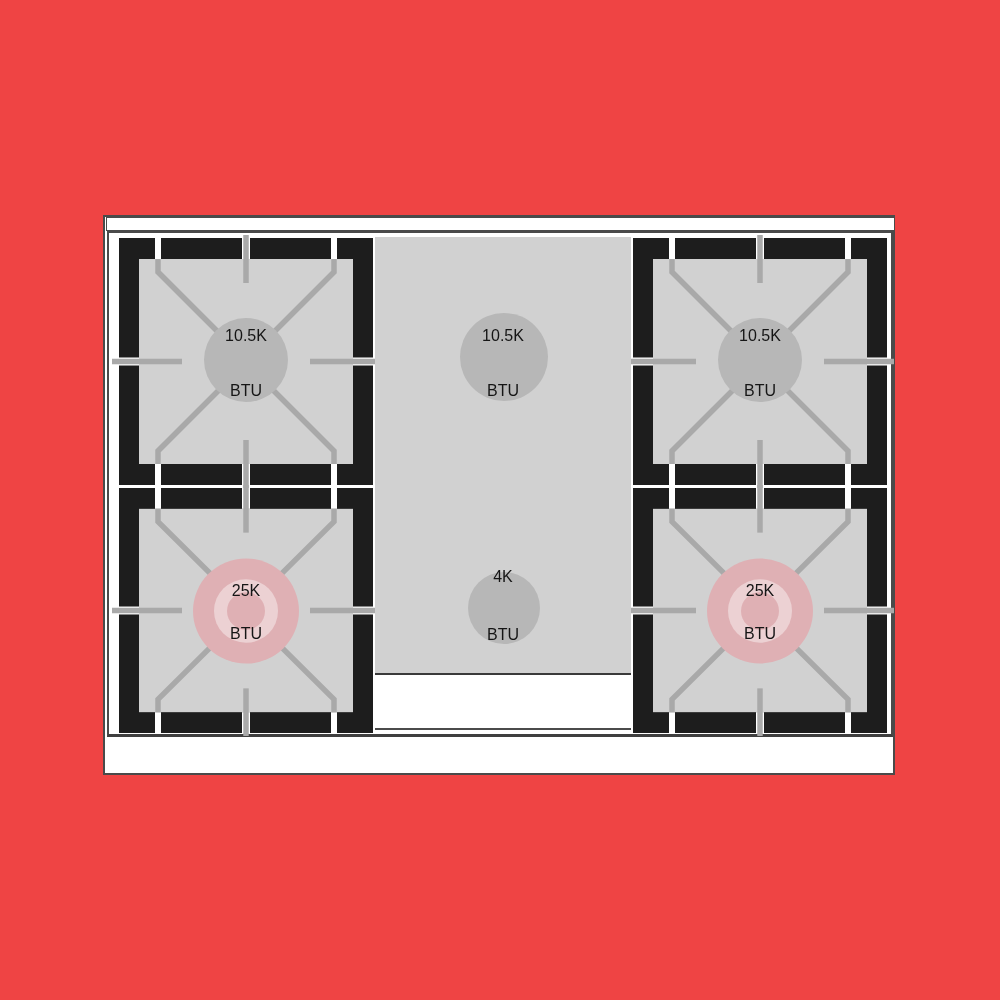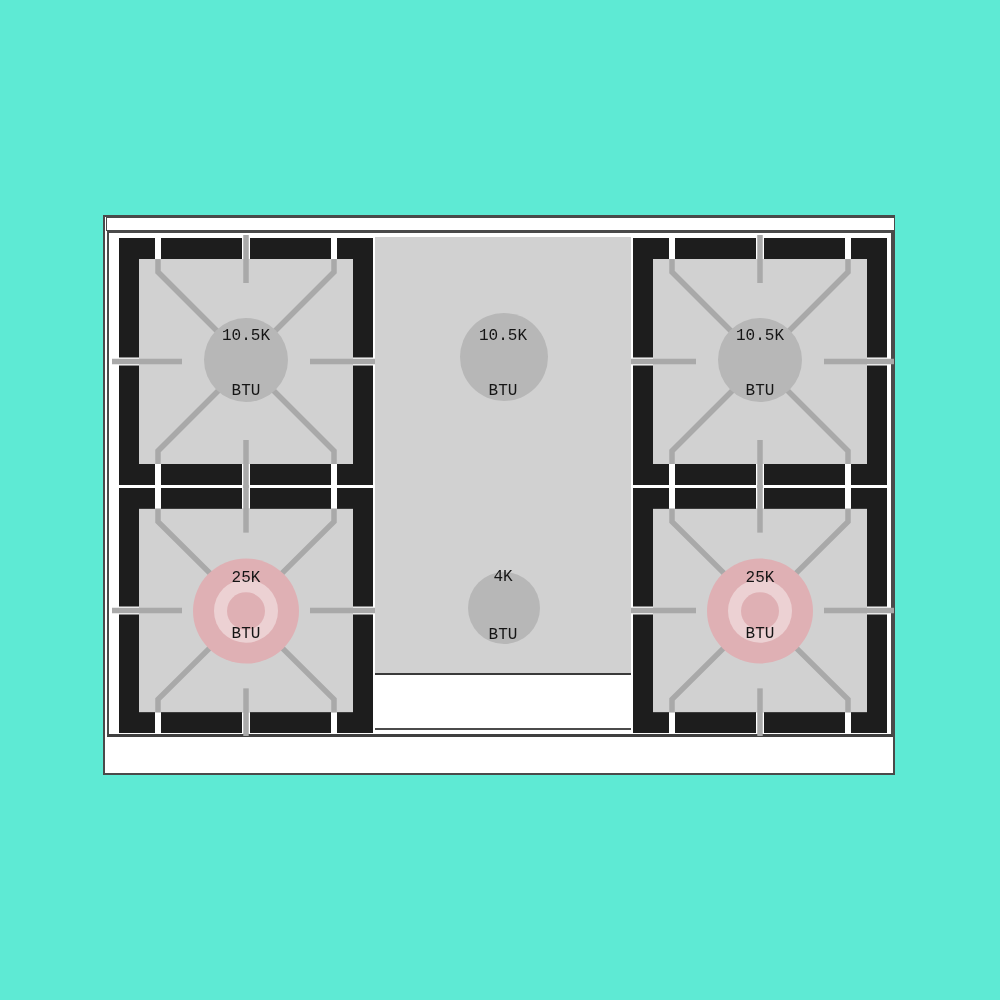--- a/index.html
+++ b/index.html
@@ -1,17 +1,17 @@
 <!DOCTYPE html>
 <html><head>
 <meta charset="utf-8">
 <style>
   html,body{margin:0;padding:0;background:#ffffff;width:1000px;height:1000px;
     font-family:"Liberation Sans", sans-serif;}
-  .scene{position:absolute;top:0;left:0;width:1000px;height:1000px;background:#5eead4;font-family:Liberation Mono, monospace;}
+  .scene{position:absolute;top:0;left:0;width:1000px;height:1000px;background:#ef4444;}
 
   
   .range-outline{position:absolute;left:103px;top:215px;width:792px;height:560px;
     border:2px solid #4a4a4a;background:#fff;box-sizing:border-box;}
   .back-trim{position:absolute;left:106px;top:217px;width:789px;height:14px;
     border:1px solid #4a4a4a;background:#fff;box-sizing:border-box;}
   .cooktop{position:absolute;left:107px;top:231px;width:786px;height:506px;
     border:2px solid #4a4a4a;border-bottom:3px solid #3f3f3f;background:#fff;box-sizing:border-box;}
 
   
@@ -27,21 +27,21 @@
     background:#d1d1d1;border-bottom:2px solid #3a3a3a;}
   .griddle-tray{position:absolute;left:375px;top:675px;width:256px;height:53px;
     background:#ffffff;border-bottom:2px solid #4b4b4b;}
   .cap-circle{position:absolute;border-radius:50%;background:#b7b7b7;}
   .cap-circle.top{left:85px;top:76px;width:88px;height:88px;}
   .cap-circle.bottom{left:93px;top:335px;width:72px;height:72px;}
 
   
   .lbl{position:absolute;left:0;right:0;text-align:center;color:#151515;z-index:5;}
   .grate .lbl.v{top:89px;}   .grate .lbl.u{top:144px;}
-  .grate.bl .lbl.v,.grate.br .lbl.v{top:81px;}
+  .grate.bl .lbl.v,.grate.br .lbl.v{top:94px;}
   .grate.bl .lbl.u,.grate.br .lbl.u{top:137px;}
   .center-panel .lbl.v1{top:90px;}  .center-panel .lbl.u1{top:145px;}
   .center-panel .lbl.v2{top:331px;} .center-panel .lbl.u2{top:389px;}
 
   .hidden-defs{position:absolute;width:0;height:0;overflow:hidden;}
 </style>
 </head>
 <body>
 
 <svg class="hidden-defs" aria-hidden="true">

